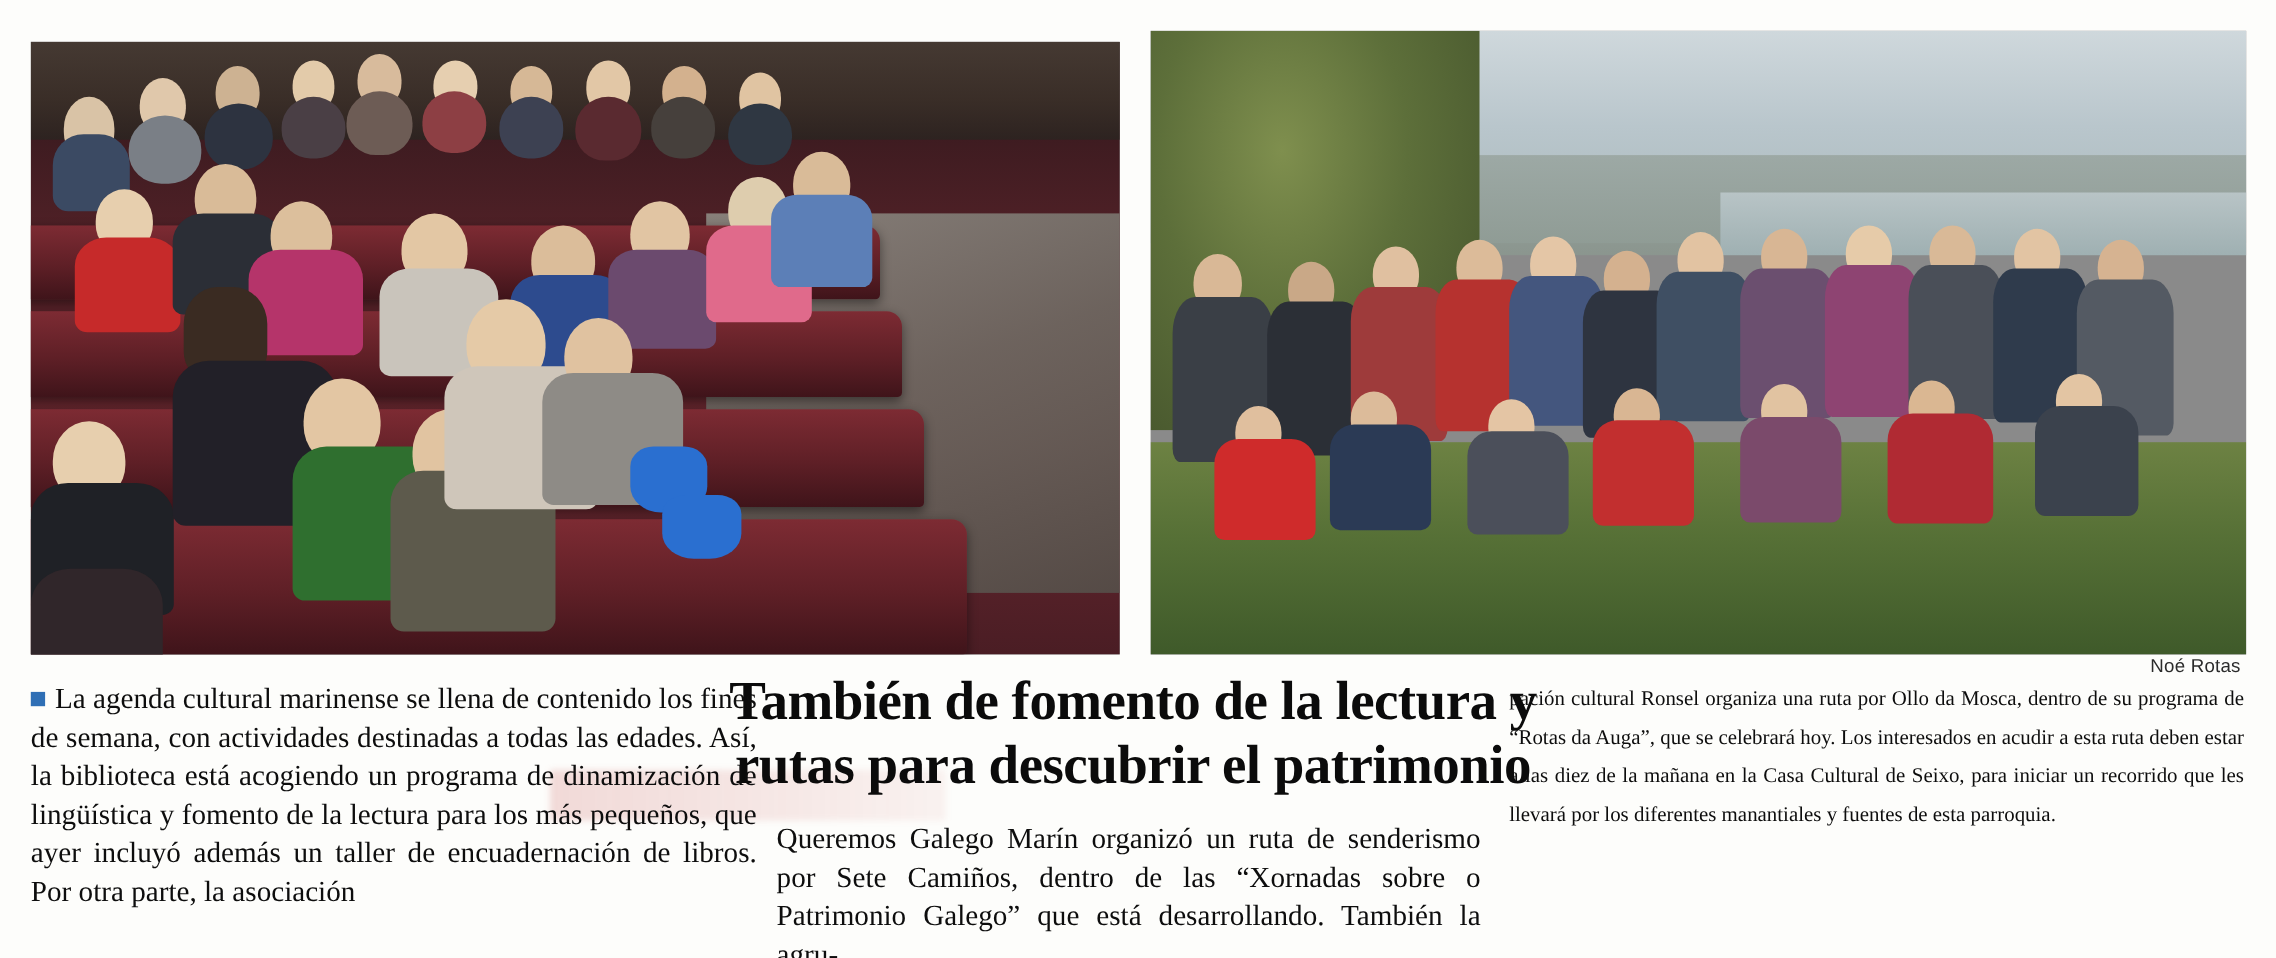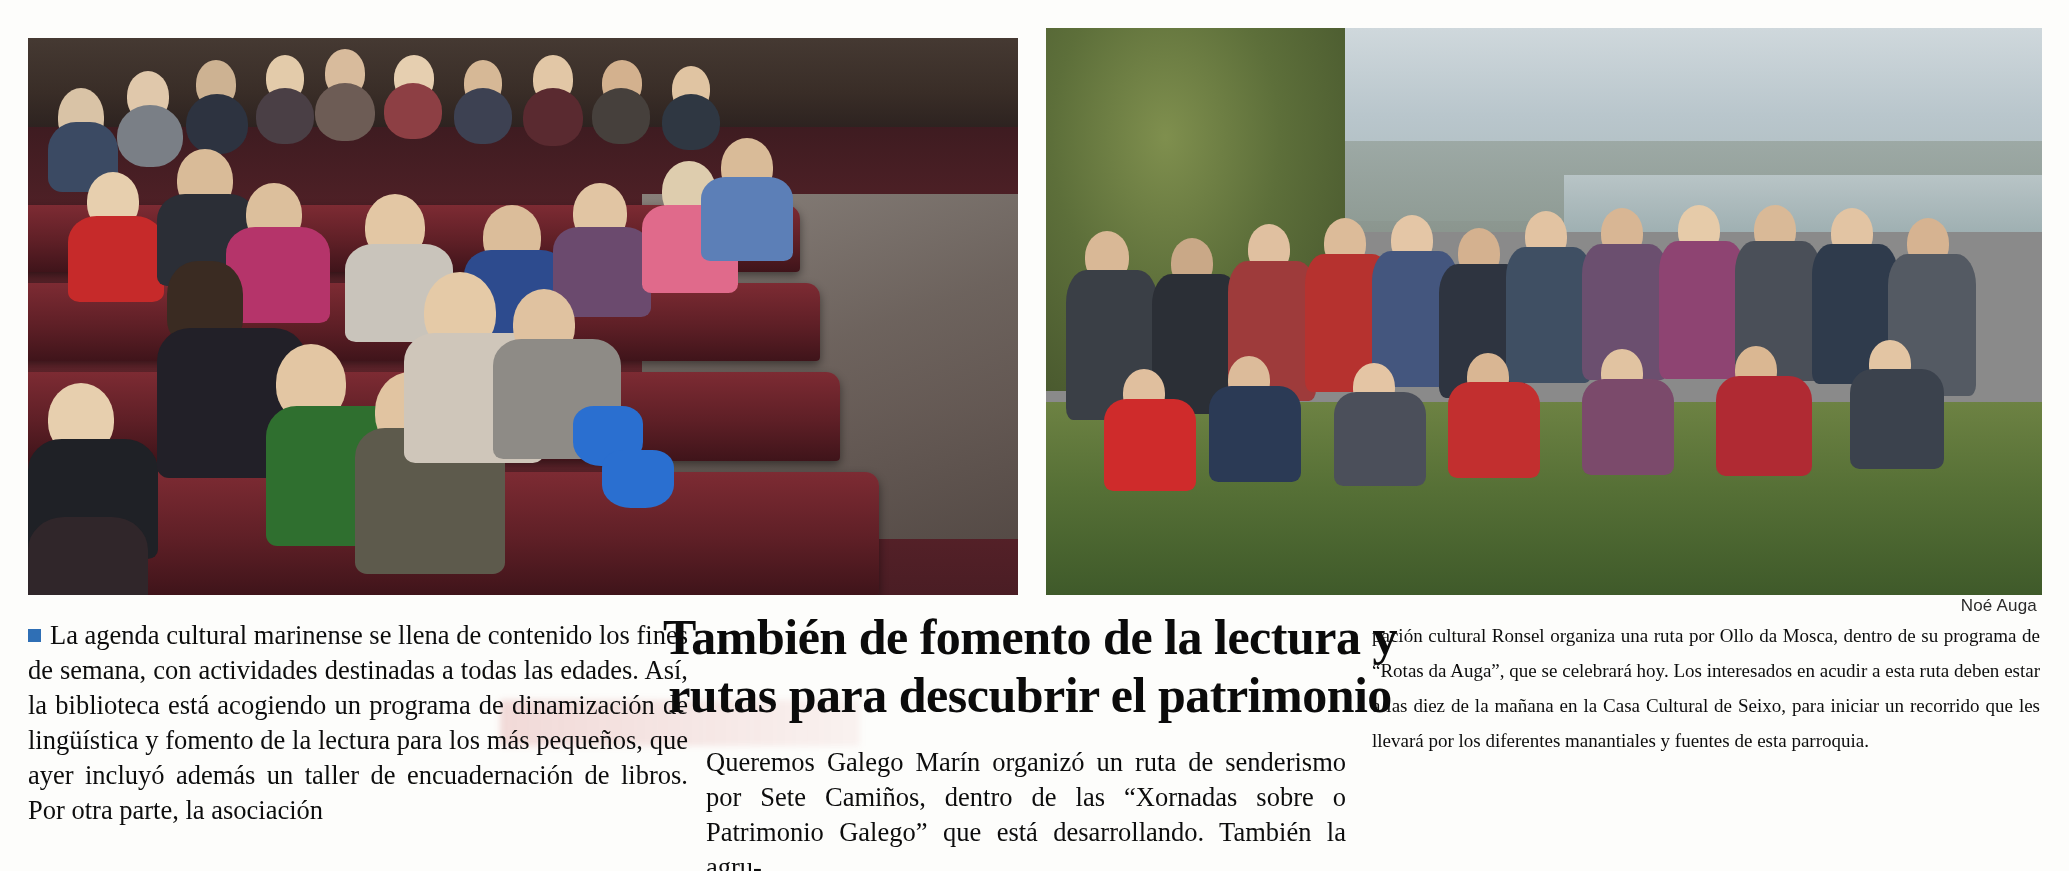--- a/index.html
+++ b/index.html
@@ -304,21 +304,21 @@
         <div class="blob" style="left:56%;top:46%;width:42px;height:48px;background:#e1c3a1;"></div>
         <div class="blob" style="left:54%;top:55%;width:92px;height:96px;background:#7b4a6b;border-radius:24% 24% 10% 10%;"></div>
         <div class="blob" style="left:70%;top:45%;width:42px;height:48px;background:#dab792;"></div>
         <div class="blob" style="left:68%;top:54%;width:96px;height:100px;background:#b02a33;border-radius:24% 24% 10% 10%;"></div>
         <div class="blob" style="left:84%;top:43%;width:42px;height:48px;background:#e3c5a3;"></div>
         <div class="blob" style="left:82%;top:52%;width:94px;height:100px;background:#3b424d;border-radius:24% 24% 10% 10%;"></div>
       </div>
     </div>
   </div>
 
-  <div class="credit">Noé Auga</div>
+  <div class="credit">Noé Rotas</div>
 
   <div class="faded-mark"></div>
 
   <div class="headline">
     <div>También de fomento de la lectura y</div>
     <div>rutas para descubrir el patrimonio</div>
   </div>
 
   <div class="col col-left">
     <p><span class="lead-square"></span><span>La agenda cultural marinense se llena de contenido los fines de semana, con actividades destinadas a todas las edades. Así, la biblioteca está acogiendo un programa de dinamización de lingüística y fomento de la lectura para los más pequeños, que ayer incluyó además un taller de encuadernación de libros. Por otra parte, la asociación</span></p>

